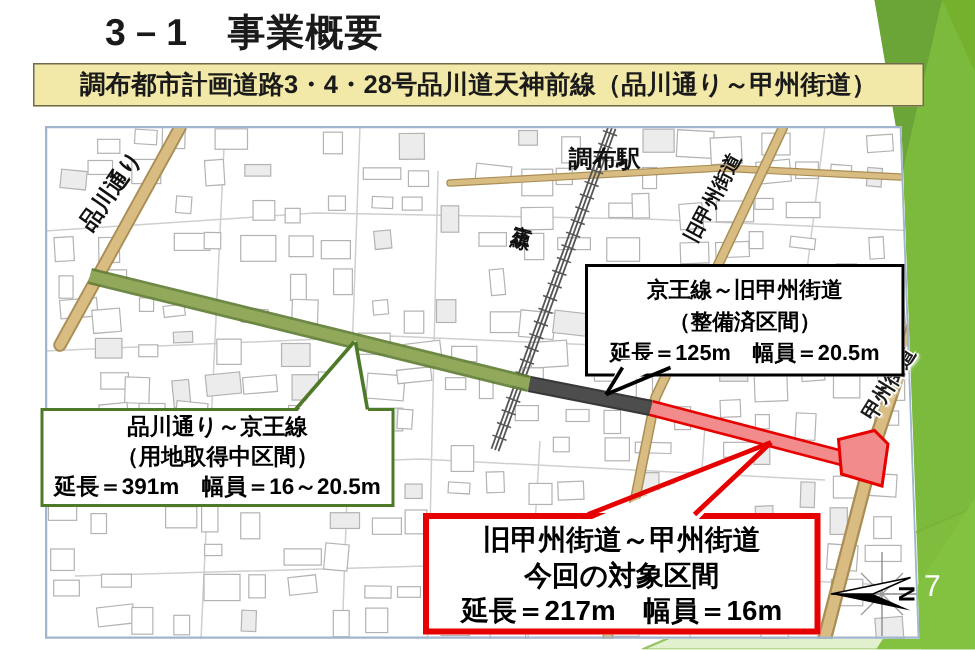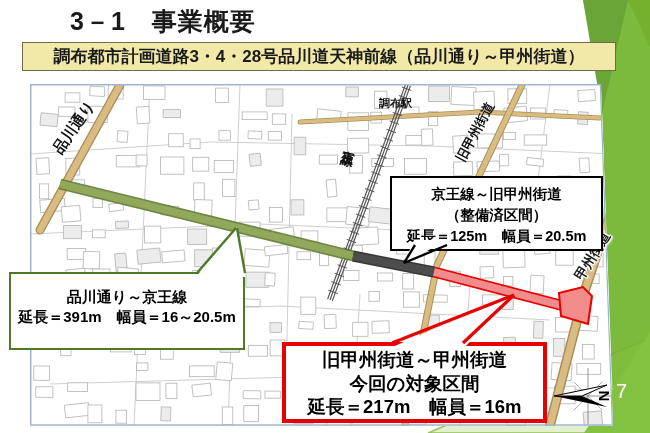--- a/index.html
+++ b/index.html
@@ -7,29 +7,29 @@
   .slide{position:relative;width:650px;height:433px;background:#ffffff;overflow:hidden;}
   .deco-svg{position:absolute;left:0;top:0;z-index:1;}
   .page-title{position:absolute;left:70px;top:5px;z-index:10;font-size:25px;font-weight:bold;color:#1a1a1a;letter-spacing:1px;}
   .banner{position:absolute;left:22px;top:42px;width:592px;height:27px;z-index:12;
           background:#F2E9A8;border:1.5px solid #6f6a4a;display:flex;align-items:center;justify-content:center;
           font-size:17px;font-weight:600;color:#1a1a1a;white-space:nowrap;}
   .map{position:absolute;left:30px;top:84px;width:584px;height:342px;z-index:5;background:#ffffff;
        clip-path:polygon(0 0,571px 0,583px 342px,0 342px);overflow:hidden;}
   .map-label{position:absolute;z-index:8;font-weight:bold;color:#111;white-space:nowrap;}
   .lbl-shinagawa{left:14px;top:34px;font-size:15px;transform:rotate(-55deg);}
-  .lbl-station{left:349px;top:12px;font-size:11px;font-family:Liberation Serif, serif;}
+  .lbl-station{left:349px;top:12px;font-size:16px;font-family:Liberation Serif, serif;}
   .lbl-keio{left:312px;top:56px;font-size:13px;writing-mode:vertical-rl;transform:rotate(14deg);letter-spacing:2px;}
   .lbl-kyukoshu{left:413px;top:39px;font-size:13px;transform:rotate(-62deg);}
   .lbl-koshu{position:absolute;left:566px;top:247px;z-index:15;font-size:13.5px;font-weight:bold;color:#1a1a1a;
              transform:rotate(-58deg);white-space:nowrap;
              text-shadow:1px 1px 0 #fff,-1px 1px 0 #fff,1px -1px 0 #fff,-1px -1px 0 #fff,0 2px 2px #fff;}
   .callout{position:absolute;z-index:20;background:#ffffff;text-align:center;color:#000;font-weight:bold;}
   .box-completed{left:390px;top:176px;width:209px;height:65px;border:2.5px solid #000;font-size:14.5px;line-height:21px;padding-top:6px;}
-  .box-acquiring{left:9px;top:272px;width:232px;height:61px;border:2.5px solid #4E7A28;font-size:15px;line-height:20px;padding-top:13px;}
+  .box-acquiring{left:27px;top:272px;width:232px;height:61px;border:2.5px solid #4E7A28;font-size:15px;line-height:20px;padding-top:1px;}
   .box-target{left:282px;top:342px;width:257px;height:71px;border:4px solid #E60000;font-size:18.5px;line-height:23.5px;padding-top:2px;}
   .box-target div{white-space:nowrap;}
   .overlay-svg{position:absolute;left:0;top:0;z-index:30;pointer-events:none;}
   .page-number{position:absolute;left:616px;top:380px;z-index:6;font-size:20px;color:#ffffff;}
 </style>
 </head>
 <body>
 
 <div class="slide">
 
@@ -358,20 +358,21 @@
 
   <div class="lbl-koshu">甲州街道</div>
 
   <div class="callout box-completed">
     <div>京王線～旧甲州街道</div>
     <div>（整備済区間）</div>
     <div>延長＝125m　幅員＝20.5m</div>
   </div>
   <div class="callout box-acquiring">
     <div>品川通り～京王線</div>
+    <div>（用地取得中区間）</div>
     <div>延長＝391m　幅員＝16～20.5m</div>
   </div>
   <div class="callout box-target">
     <div>旧甲州街道～甲州街道</div>
     <div>今回の対象区間</div>
     <div>延長＝217m　幅員＝16m</div>
   </div>
 
   <svg class="overlay-svg" width="650" height="433">
     <g>

